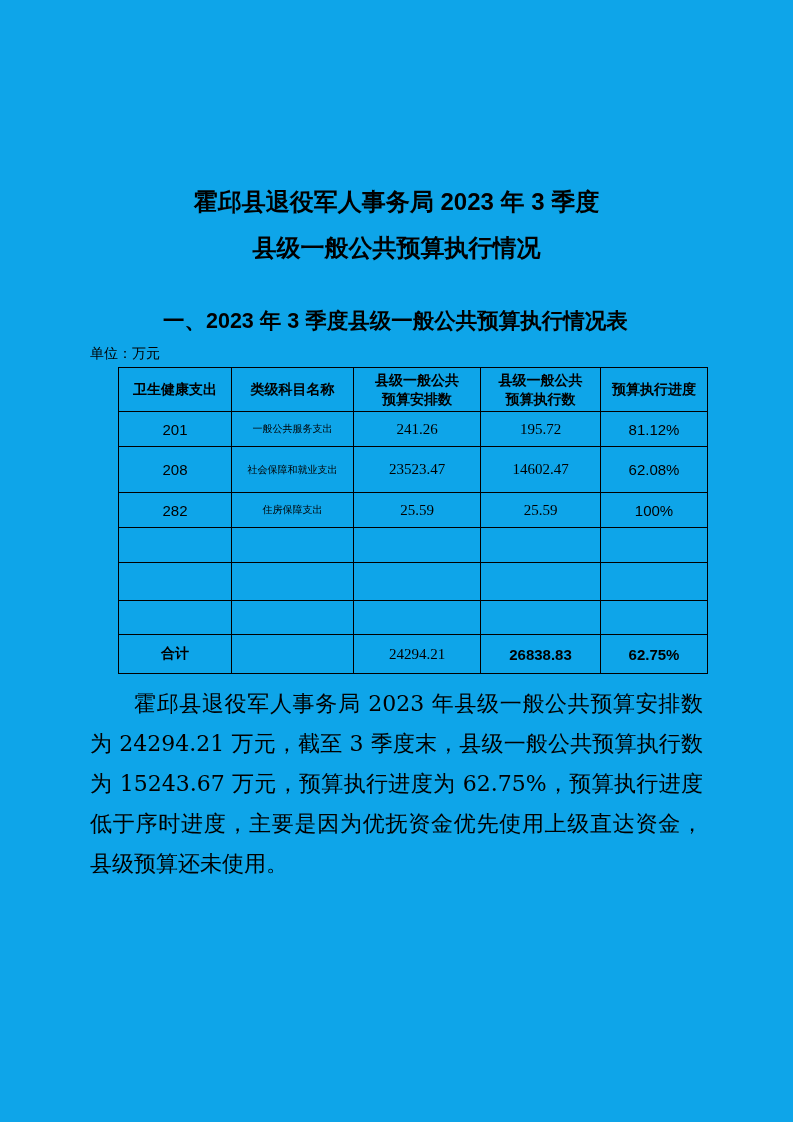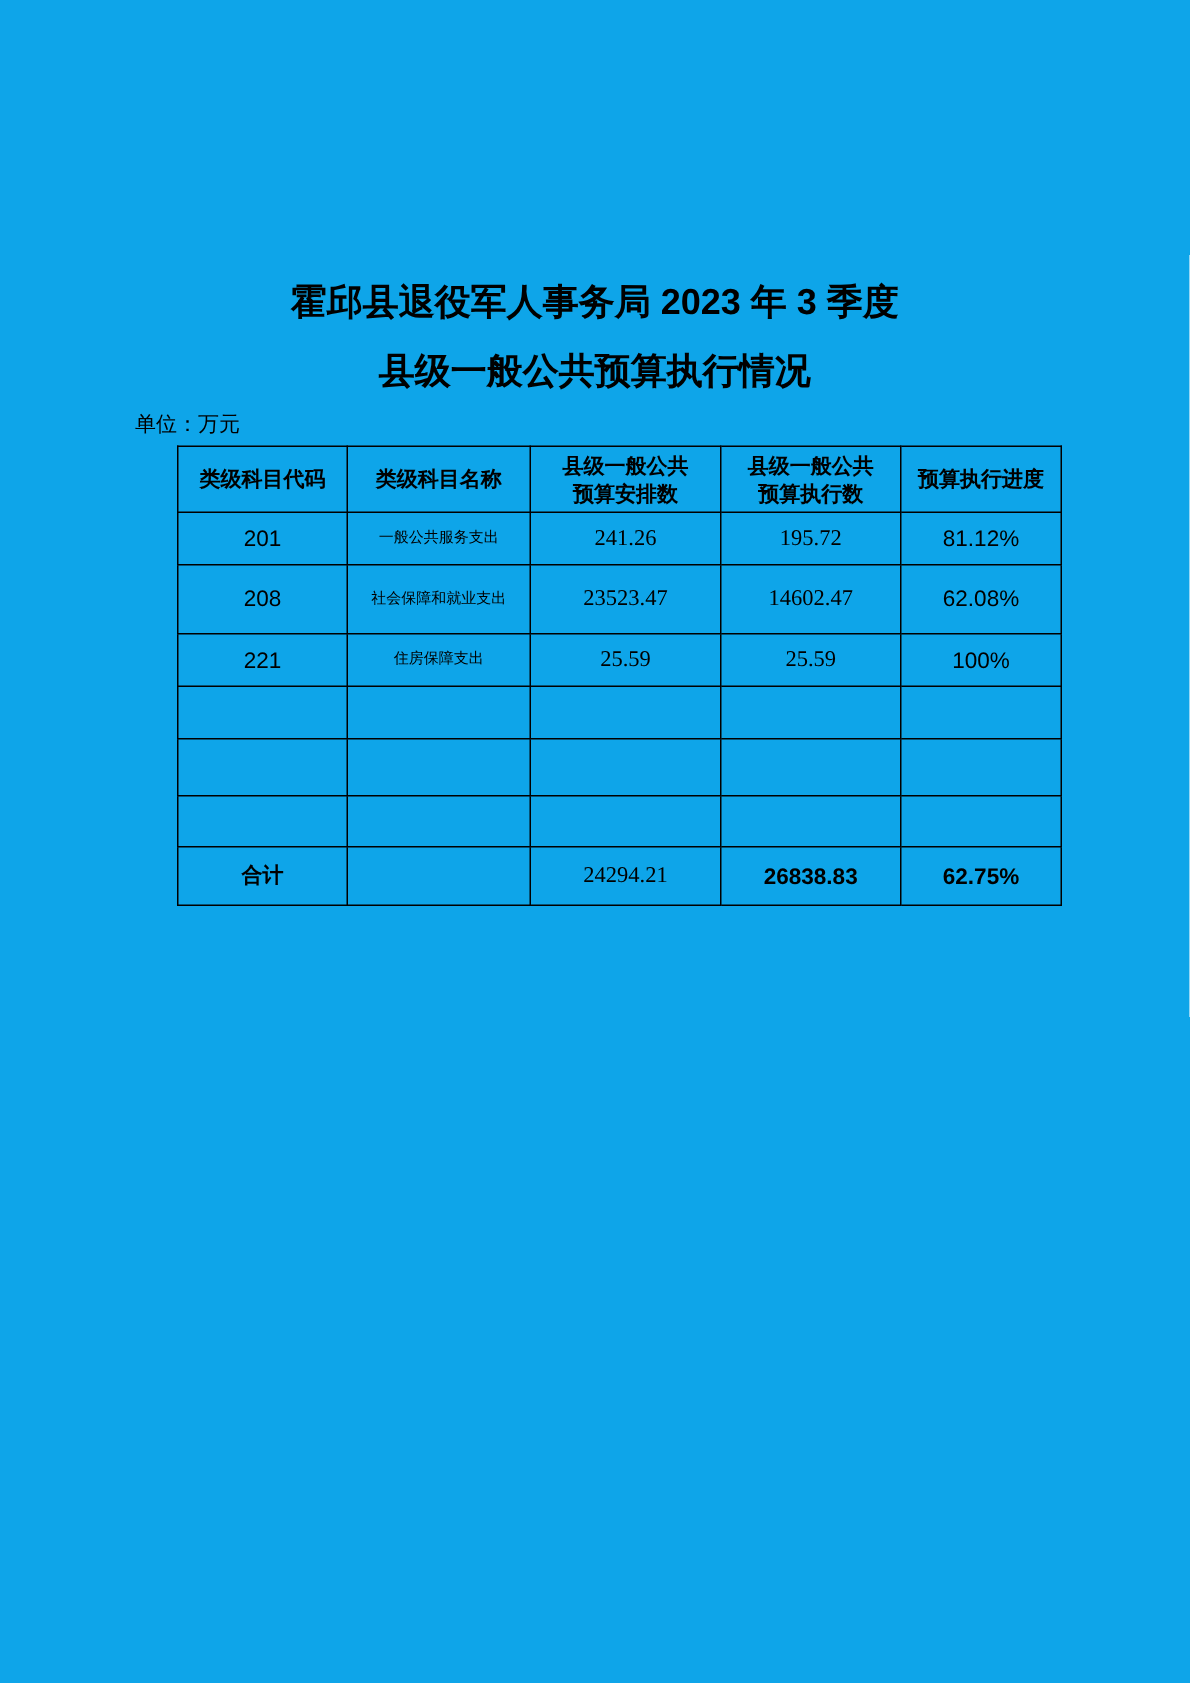--- a/index.html
+++ b/index.html
@@ -114,35 +114,36 @@
 </head>
 <body>
 
 <div class="page">
 
   <h1 class="doc-title">
     <span class="title-line">霍邱县退役军人事务局 2023 年 3 季度</span>
     <span class="title-line">县级一般公共预算执行情况</span>
   </h1>
 
+  <h2 class="section-heading">一、2023 年 3 季度县级一般公共预算执行情况表</h2>
 
   <div class="unit-note">单位：万元</div>
 
   <table class="budget">
     <colgroup>
       <col style="width:113px">
       <col style="width:122px">
       <col style="width:127px">
       <col style="width:120px">
       <col style="width:107px">
     </colgroup>
     <thead>
       <tr>
         <th>
-          <span class="th-line">类级科目代码</span>
+          <span class="th-line">卫生健康支出</span>
 
         </th>
         <th>
           <span class="th-line">类级科目名称</span>
 
         </th>
         <th>
           <span class="th-line">县级一般公共</span>
           <span class="th-line">预算安排数</span>
         </th>
@@ -165,21 +166,21 @@
         <td class="pct">81.12%</td>
       </tr>
       <tr class="h46">
         <td class="code">208</td>
         <td class="name">社会保障和就业支出</td>
         <td class="num">23523.47</td>
         <td class="num">14602.47</td>
         <td class="pct">62.08%</td>
       </tr>
       <tr class="h35">
-        <td class="code">221</td>
+        <td class="code">282</td>
         <td class="name">住房保障支出</td>
         <td class="num">25.59</td>
         <td class="num">25.59</td>
         <td class="pct">100%</td>
       </tr>
       <tr class="h35">
         <td class="code"></td>
         <td class="name"></td>
         <td class="num"></td>
         <td class="num"></td>
@@ -203,14 +204,15 @@
         <td class="label">合计</td>
         <td class="name"></td>
         <td class="num">24294.21</td>
         <td class="bold-num">26838.83</td>
         <td class="pct">62.75%</td>
       </tr>
     </tbody>
   </table>
 
 
+  <p class="body-par">霍邱县退役军人事务局 2023 年县级一般公共预算安排数为 24294.21 万元，截至 3 季度末，县级一般公共预算执行数为 15243.67 万元，预算执行进度为 62.75%，预算执行进度低于序时进度，主要是因为优抚资金优先使用上级直达资金，县级预算还未使用。</p>
 
 </div>
 
 </body></html>

